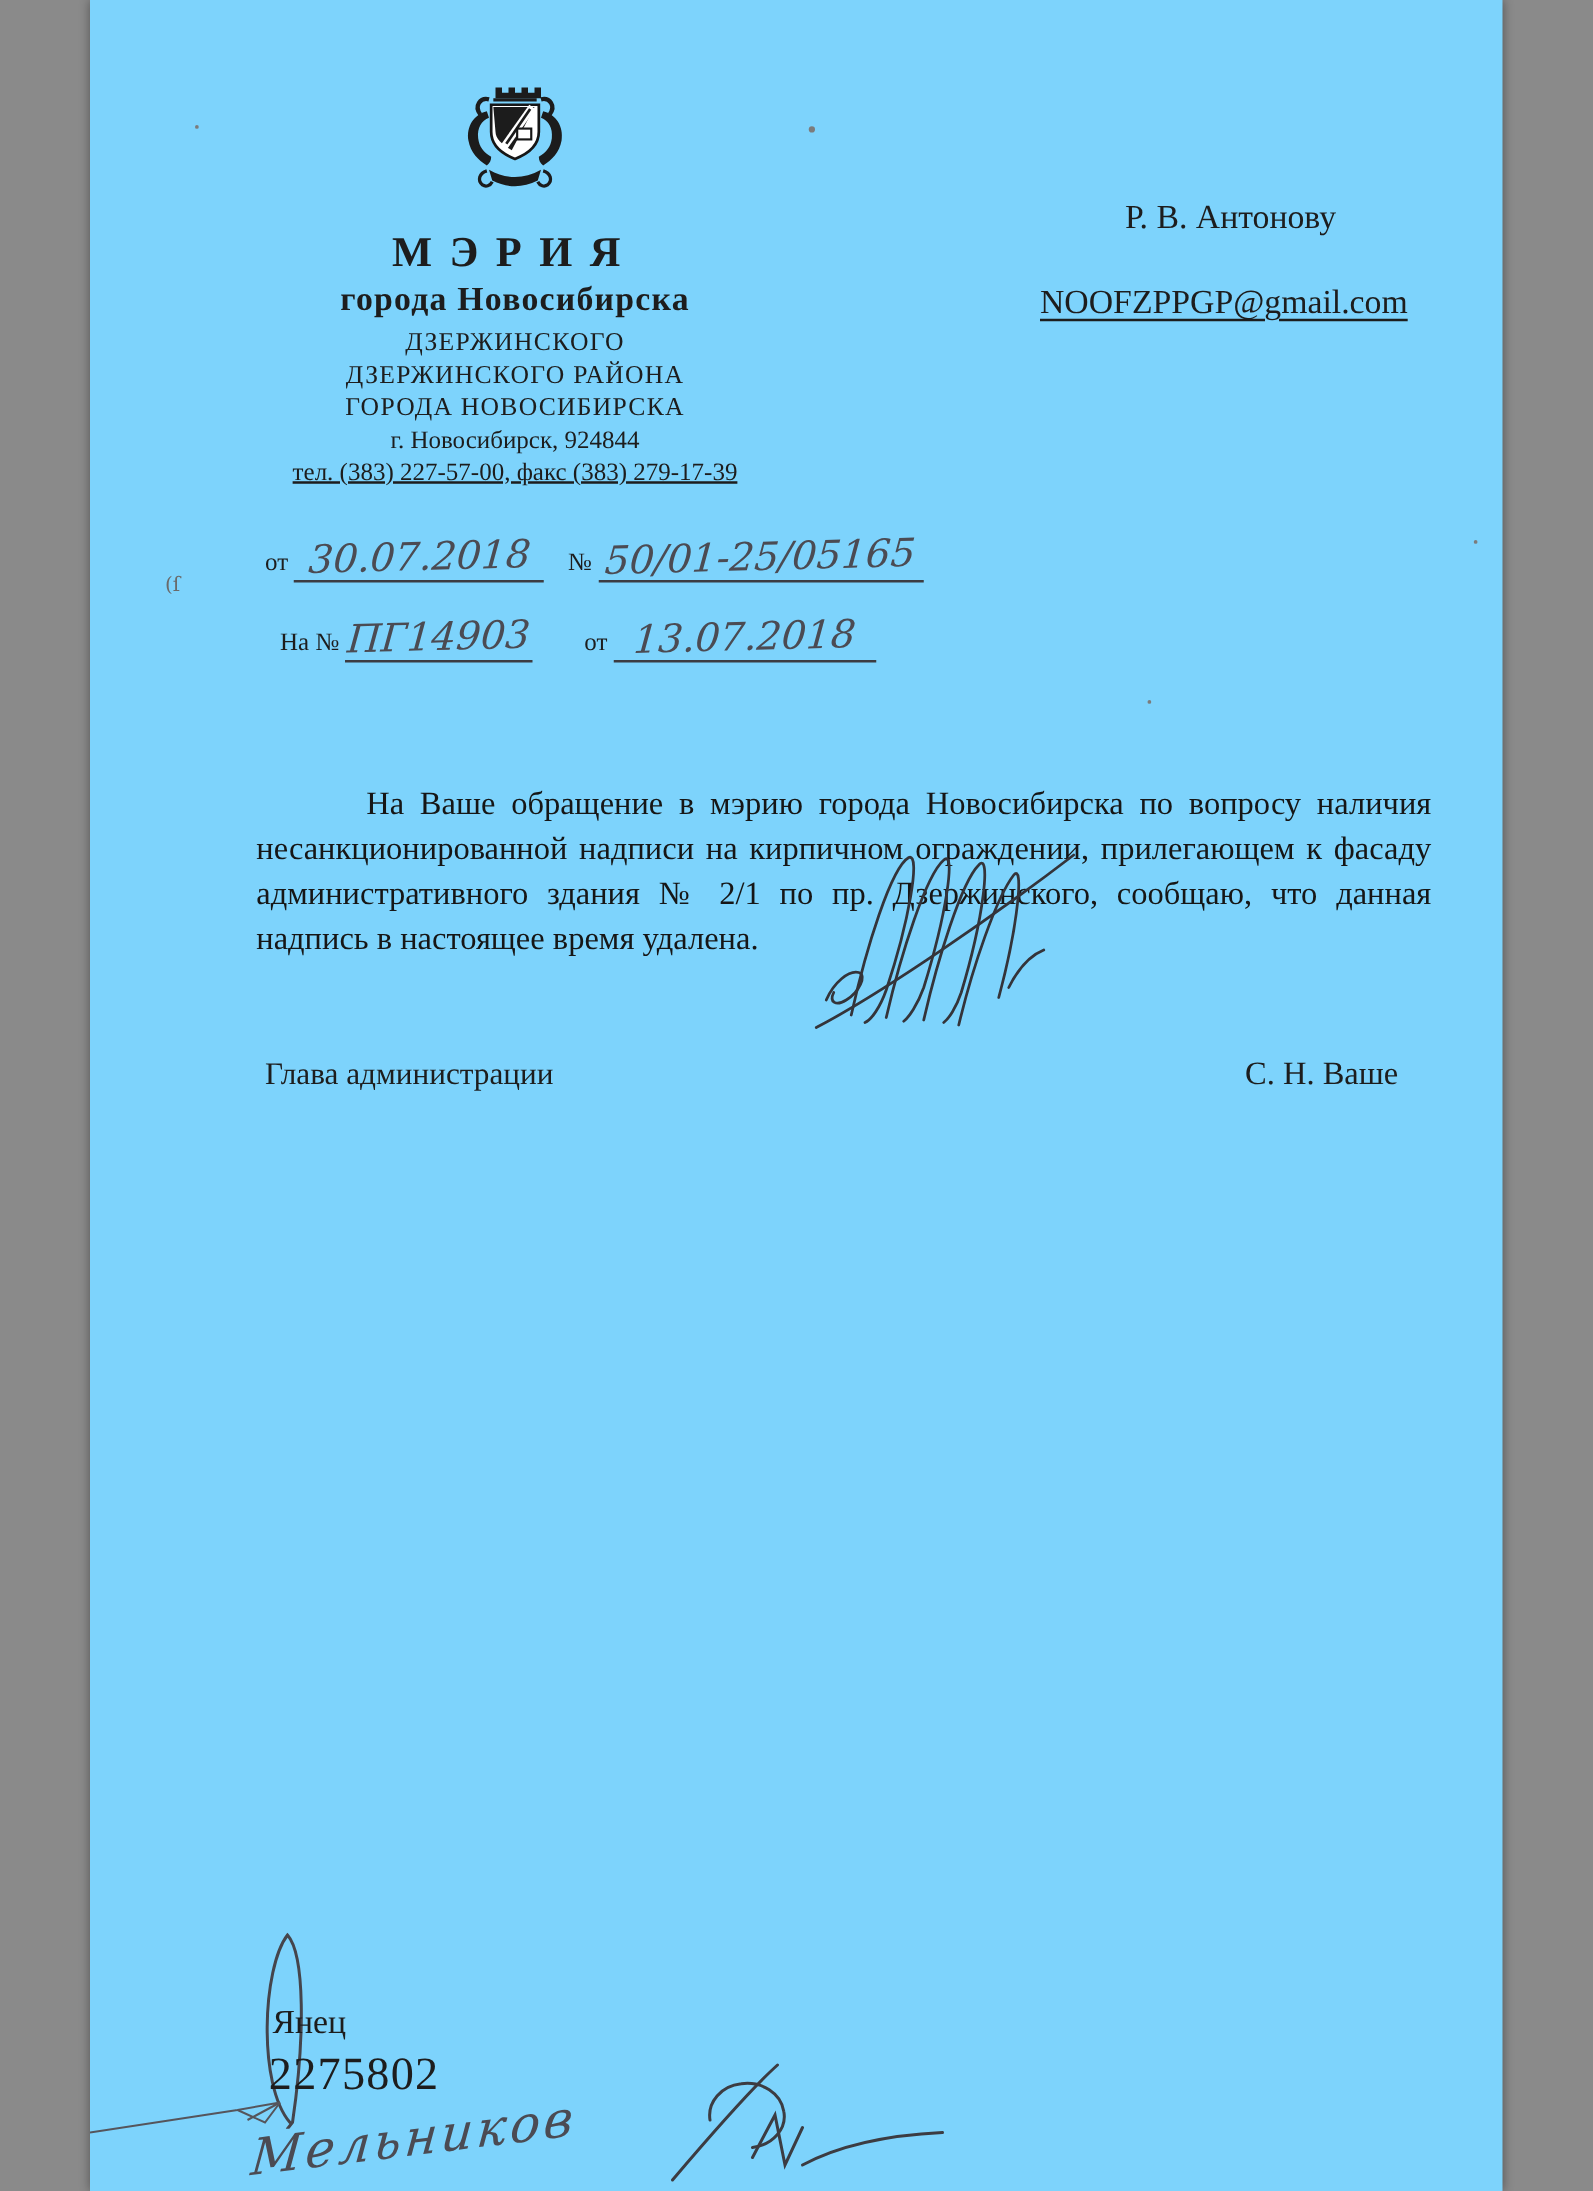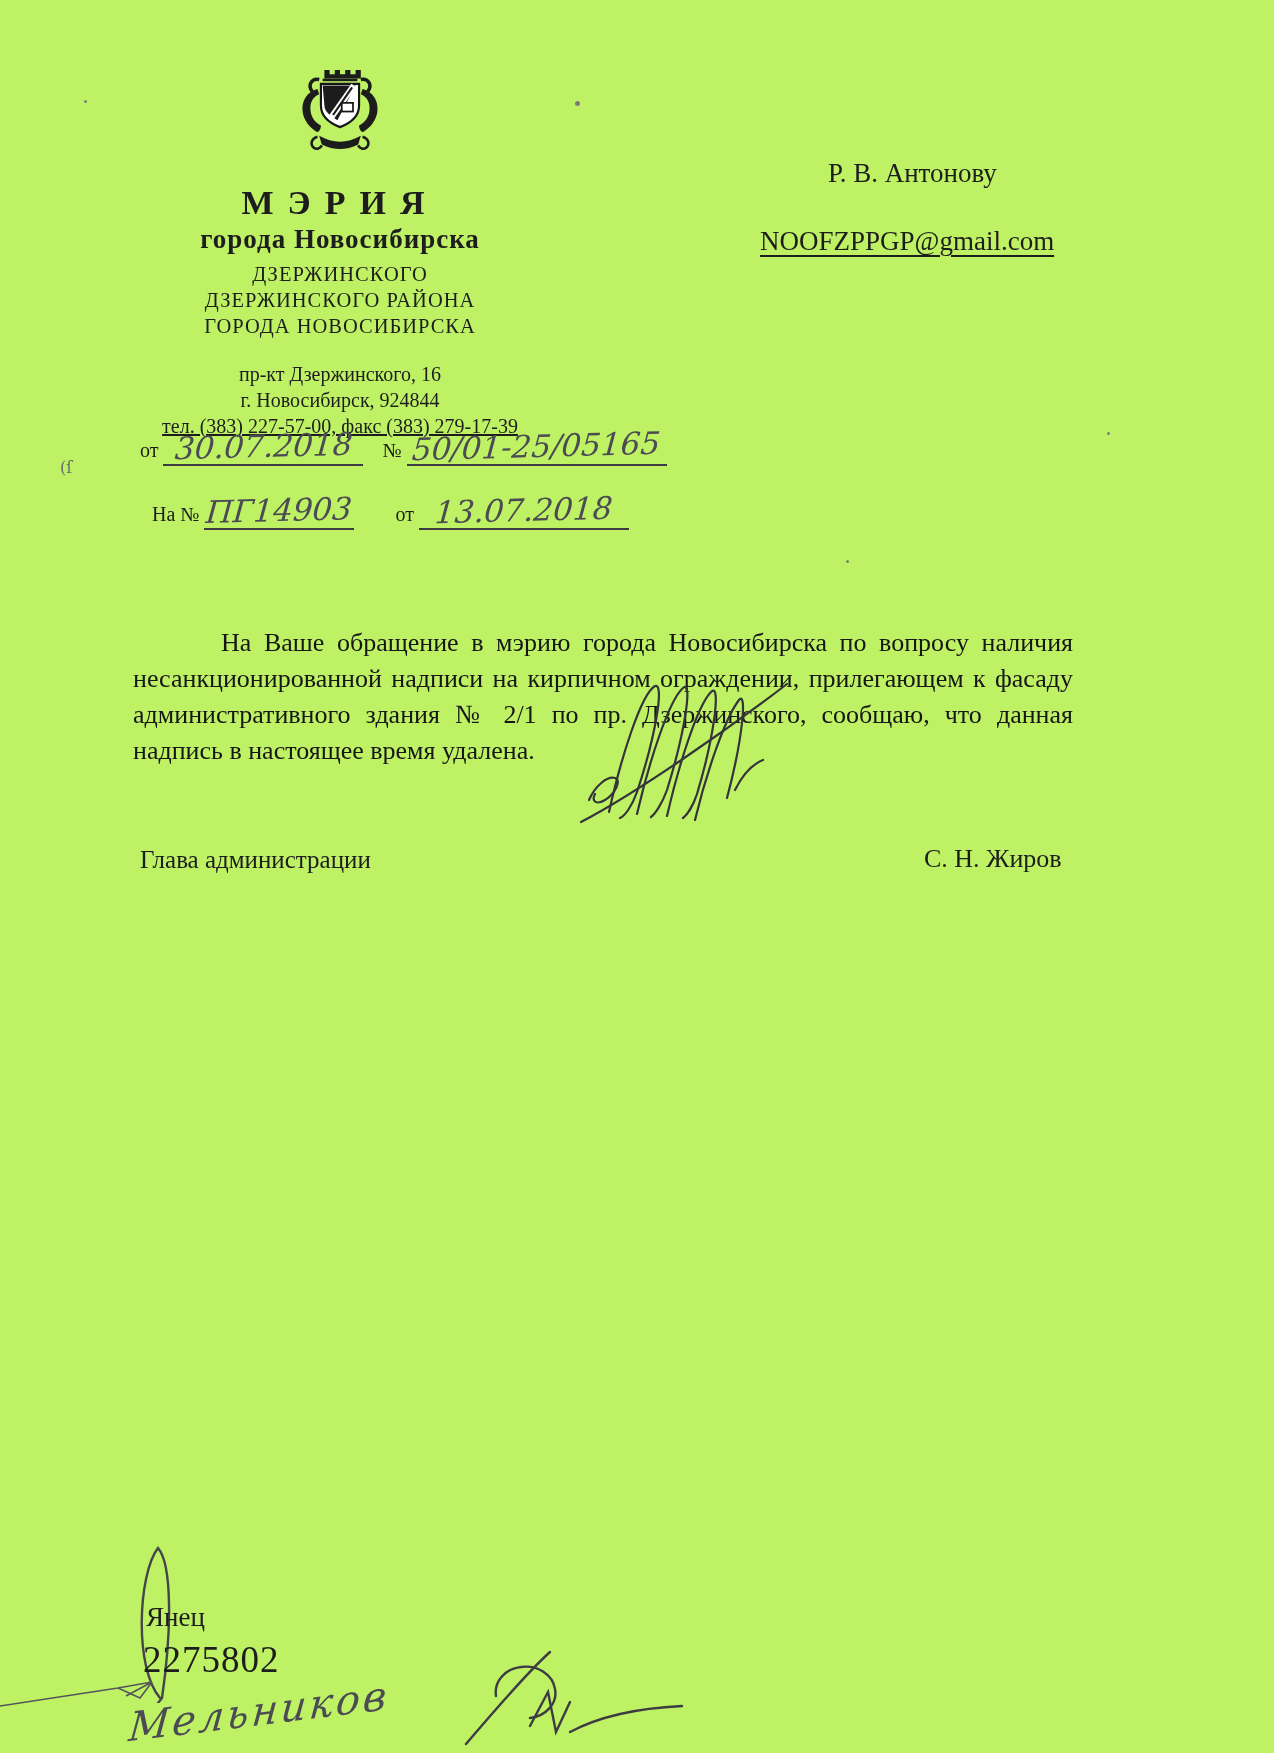--- a/index.html
+++ b/index.html
@@ -1,19 +1,19 @@
 <!DOCTYPE html>
 <html><head>
 <meta charset="utf-8">
 <style>
   html,body{margin:0;padding:0;background:#8a8a8a;}
   .page{
     position:relative;
-    width:1274px;height:1753px;
-    background:#bef264;
+    width:1130px;height:1753px;
+    background:#7dd3fc;
     overflow:hidden;
     font-family:"Liberation Serif","DejaVu Serif",serif;
     color:#1d1d1d;
     margin:0 auto;
     box-shadow:0 0 8px rgba(0,0,0,.4);
   }
   .abs{position:absolute;}
 
   
   .lh-block{left:110px;top:60px;width:460px;text-align:center;}
@@ -102,21 +102,20 @@
       <path d="M36 84 c16 9 32 9 48 0 l-3 10 c-14 7 -28 7 -42 0 z" fill="#1c1c1c"></path>
       <path d="M34 85 c-7 2 -9 9 -4 13 c3 2 7 1 9 -3" stroke="#1c1c1c" stroke-width="3" fill="none"></path>
       <path d="M86 85 c7 2 9 9 4 13 c-3 2 -7 1 -9 -3" stroke="#1c1c1c" stroke-width="3" fill="none"></path>
     </svg>
 
     <div class="org-title">МЭРИЯ</div>
     <div class="org-subtitle">города Новосибирска</div>
     <div class="dept">ДЗЕРЖИНСКОГО</div>
     <div class="dept">ДЗЕРЖИНСКОГО РАЙОНА</div>
     <div class="dept">ГОРОДА НОВОСИБИРСКА</div>
-    <div class="addr">пр-кт Дзержинского, 16</div>
     <div class="addr" style="margin-top:0;">г. Новосибирск, 924844</div>
     <div class="phone">тел. (383) 227-57-00, факс (383) 279-17-39</div>
   </div>
 
   <div class="abs ref1">
     <span class="ref-label">от</span>
     <span class="hw-line" style="min-width:200px;text-align:center;"><span class="hw hw-big">30.07.2018</span></span>
     <span class="ref-label" style="margin-left:14px;">№</span>
     <span class="hw-line" style="min-width:260px;text-align:center;"><span class="hw hw-big">50/01-25/05165</span></span>
   </div>
@@ -140,21 +139,21 @@
       <path d="M14 128 c6 -14 18 -24 26 -22 c7 2 0 16 -10 22 c-8 5 -14 2 -10 -6"></path>
       <path d="M34 140 C 46 86, 66 22, 80 14 C 90 10, 80 66, 62 120 C 57 134, 50 144, 45 146"></path>
       <path d="M62 142 C 74 90, 94 28, 108 16 C 118 7, 110 60, 92 118 C 87 132, 80 142, 76 145"></path>
       <path d="M92 144 C 103 96, 122 34, 136 20 C 146 9, 140 62, 122 122 C 118 134, 112 143, 108 146"></path>
       <path d="M120 148 C 131 102, 150 46, 164 28 C 172 18, 168 66, 152 126"></path>
       <path d="M6 150 C 60 122, 152 58, 212 12"></path>
       <path d="M160 118 c8 -16 18 -26 28 -30"></path>
     </g>
   </svg>
 
-  <div class="abs sig-name">С. Н. Жиров</div>
+  <div class="abs sig-name">С. Н. Ваше</div>
 
   <svg class="abs flourish" viewBox="0 0 80 165">
     <path d="M42 160 C 16 130, 20 36, 40 10 C 54 26, 54 92, 44 160 L40 165" stroke="#45454c" stroke-width="2.4" fill="none" stroke-linecap="round"></path>
   </svg>
 
   <div class="abs exec-name">Янец</div>
   <div class="abs exec-phone">2275802</div>
 
   <svg class="abs pencil-mark" viewBox="0 0 180 50">
     <path d="M0 38 L118 20 L152 14 L126 28" stroke="#55555c" stroke-width="1.6" fill="none"></path>

